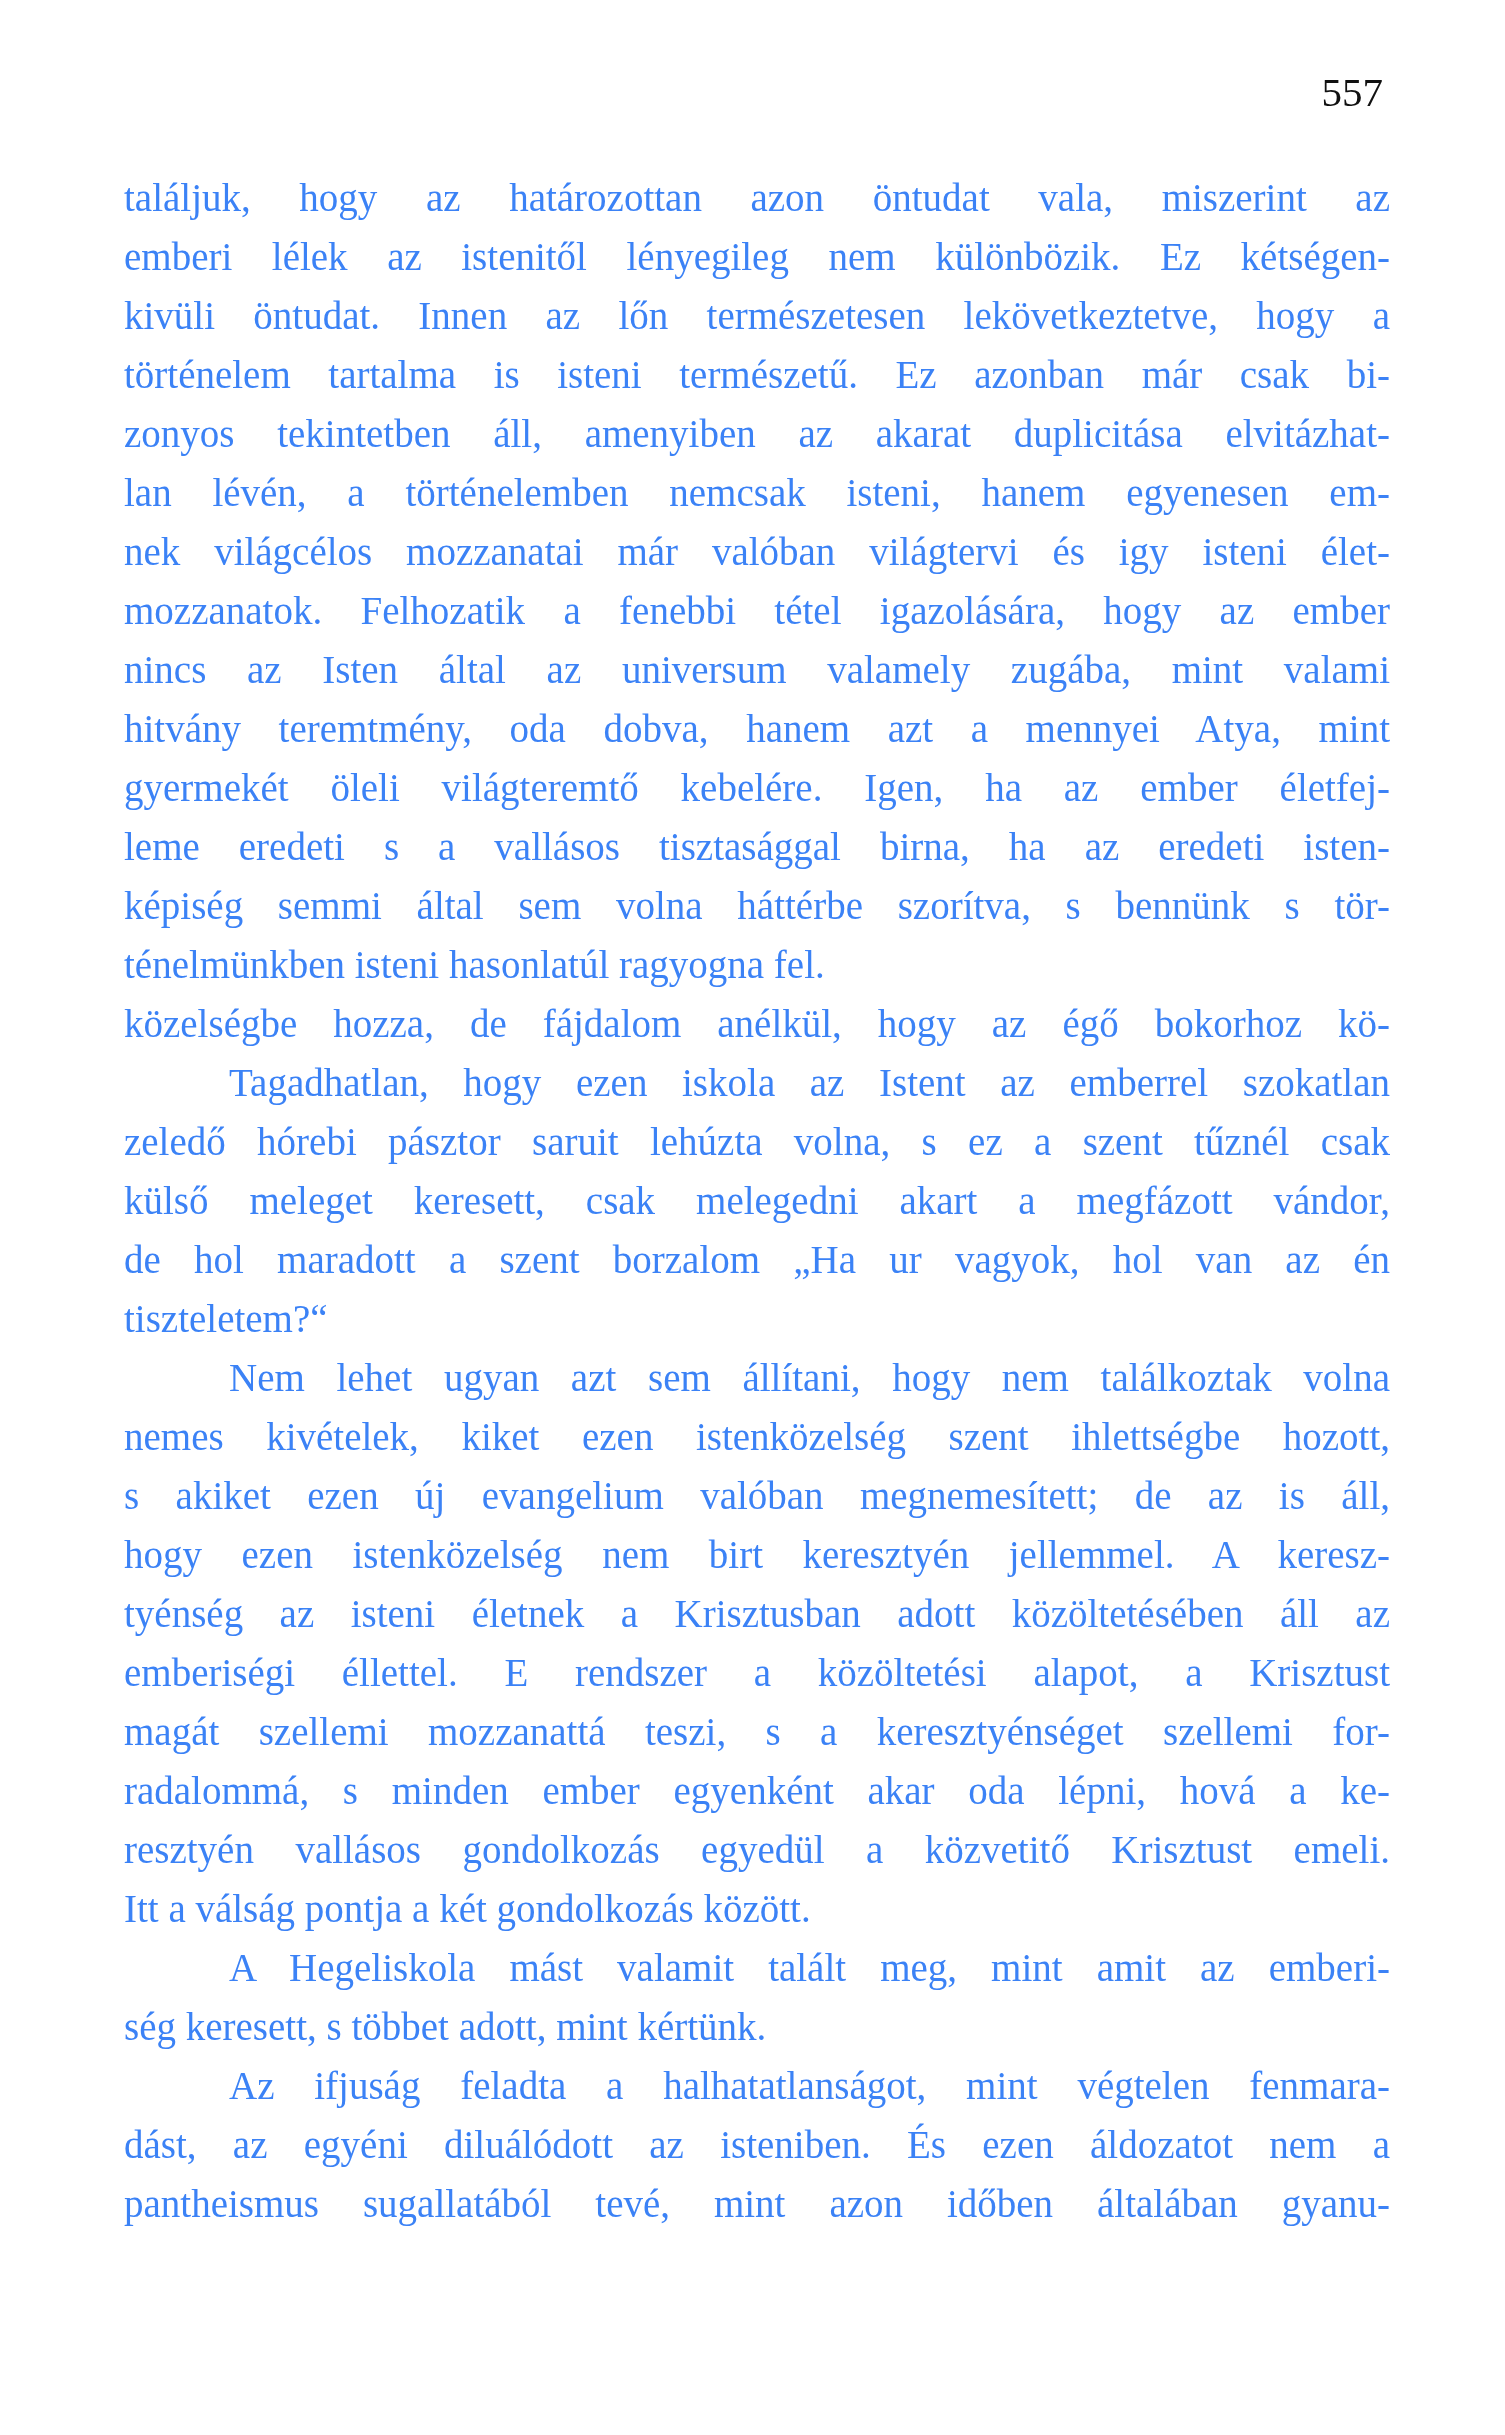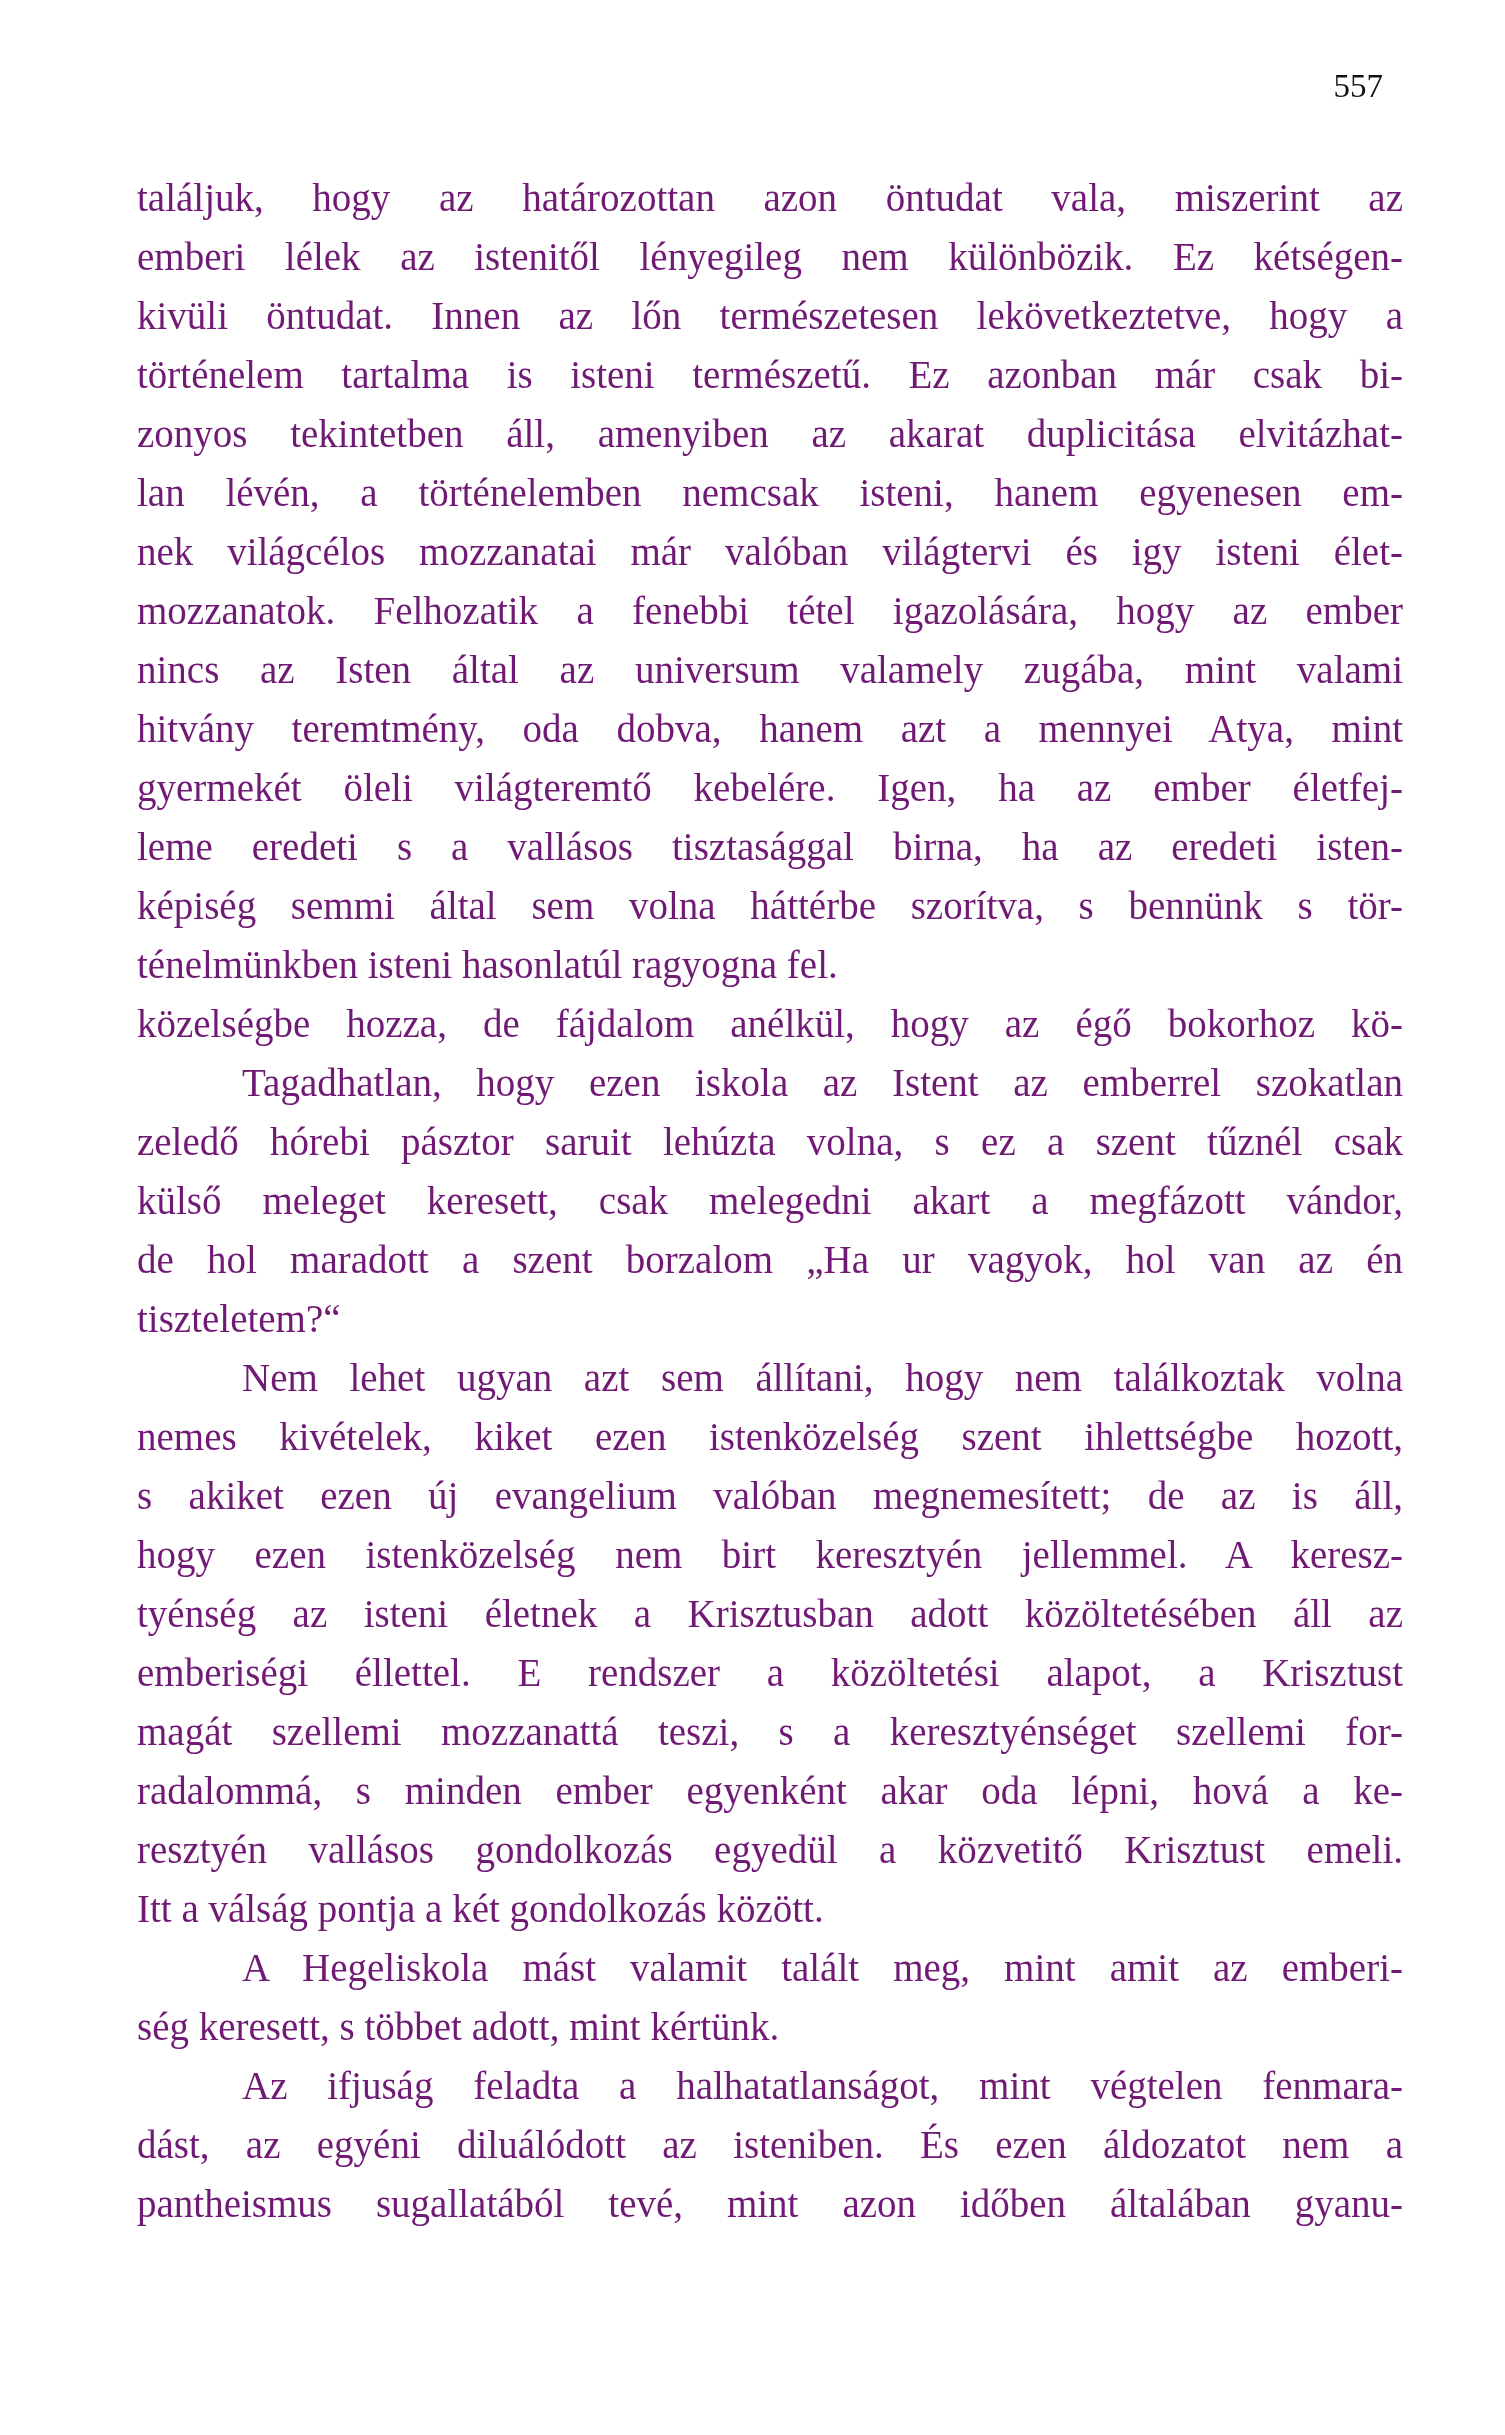--- a/index.html
+++ b/index.html
@@ -1,18 +1,18 @@
 <!DOCTYPE html>
 <html><head>
 <meta charset="utf-8">
 <style>
   html, body { margin:0; padding:0; background:#ffffff; }
   body { width:1506px; height:2435px; position:relative; overflow:hidden; }
-  .page-number { position:absolute; top:68px; right:123px; font-family:"Liberation Serif", serif; font-size:33px; color:#111; }
-  .text-block { position:absolute; left:137px; top:168px; width:1266px; font-family:"Liberation Serif", serif; color:#701a75; }
+  .page-number { position:absolute; top:68px; right:123px; font-family:"Liberation Serif", serif; font-size:41px; color:#111; }
+  .text-block { position:absolute; left:124px; top:168px; width:1266px; font-family:"Liberation Serif", serif; color:#3b82f6; }
   .line { height:59px; line-height:59px; font-size:39px; white-space:nowrap; text-align:justify; text-align-last:justify; overflow:hidden; }
   .line.indent { padding-left:105px; }
   .line.last { text-align-last:left;font-family:Liberation Serif, serif; }
 </style>
 </head>
 <body>
 
 <div class="page-number">557</div>
 
 <div class="text-block">

